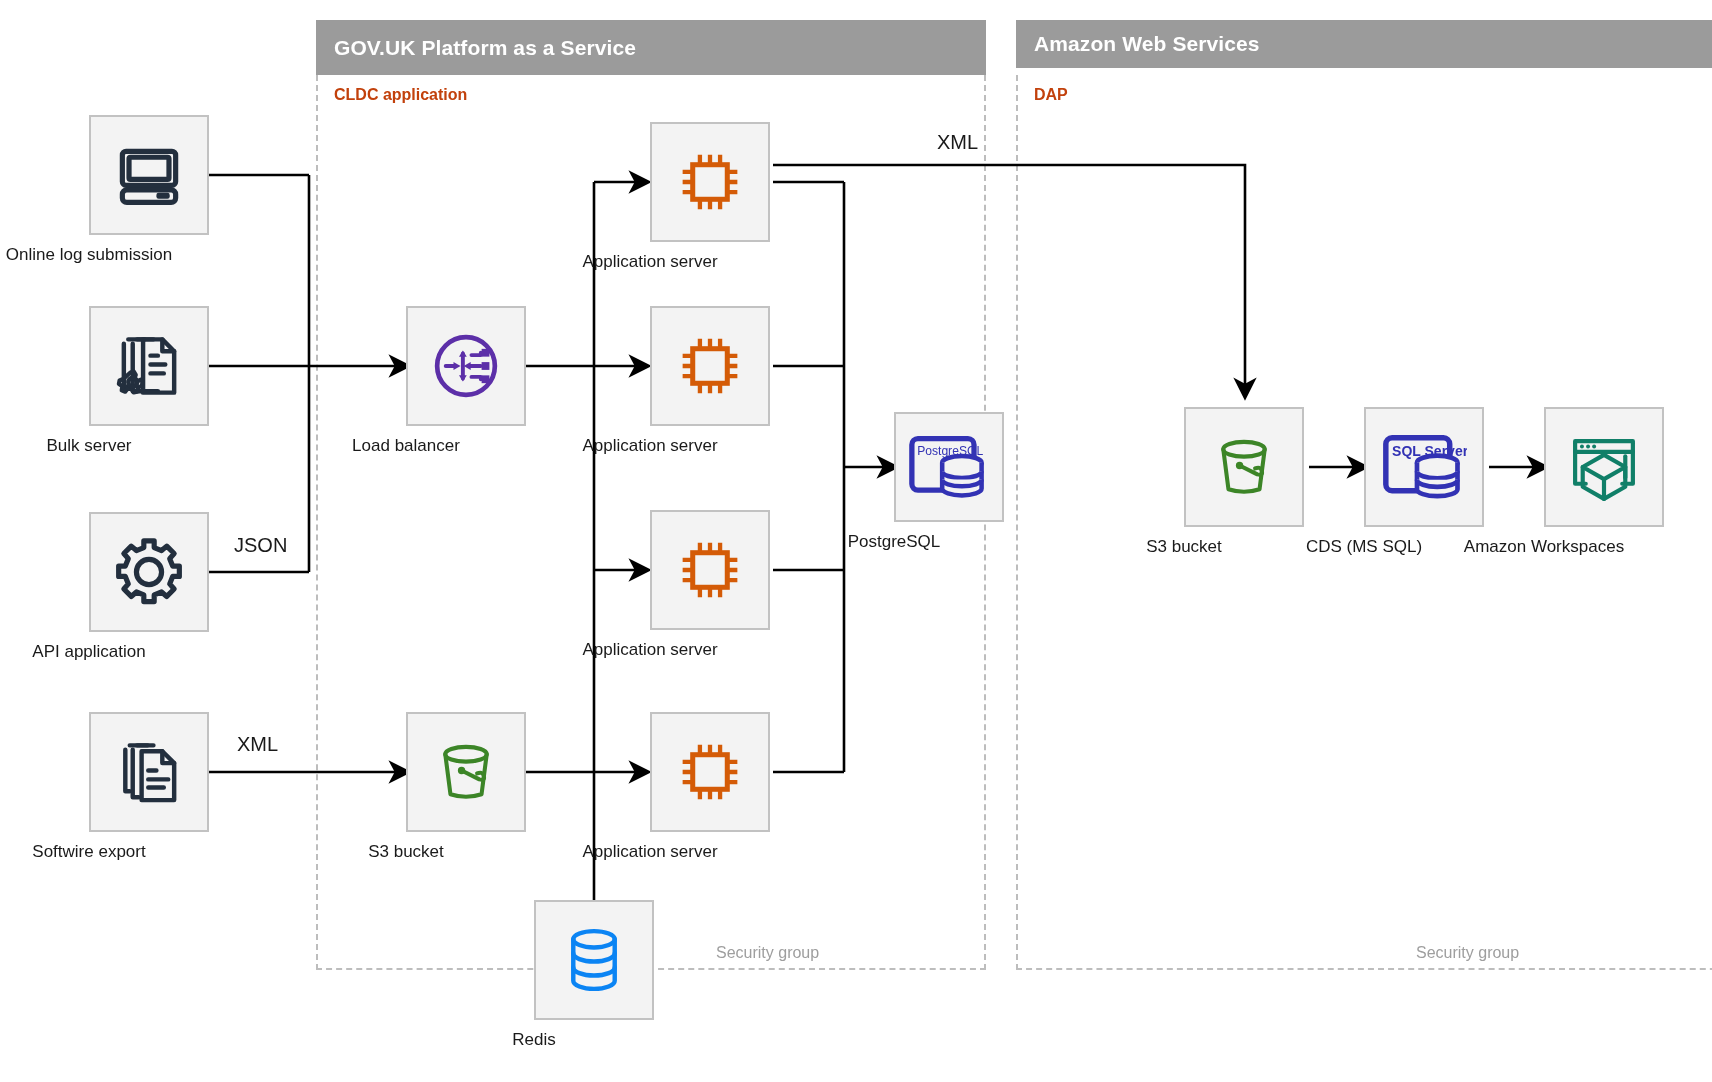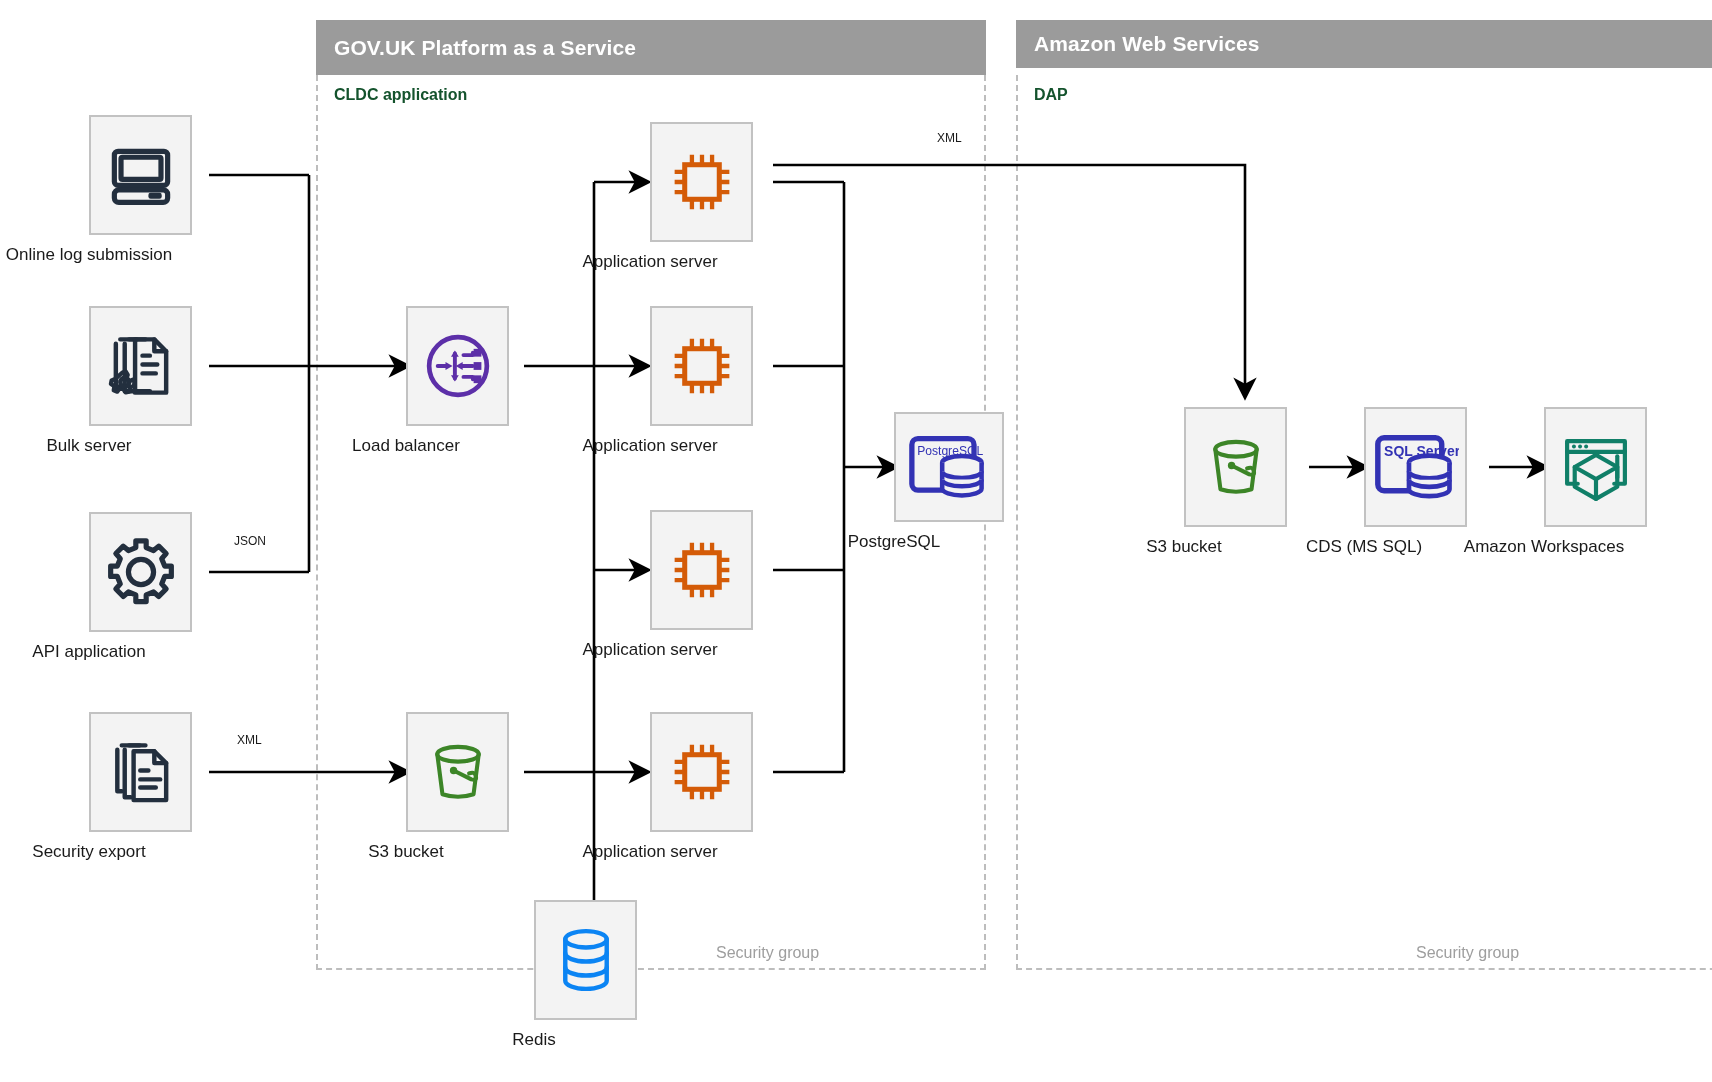--- a/index.html
+++ b/index.html
@@ -14,47 +14,47 @@
   .group-header{
     position:absolute;background:#9b9b9b;color:#ffffff;
     font-weight:bold;font-size:21px;letter-spacing:.1px;
     display:flex;align-items:center;padding-left:18px;box-sizing:border-box;
   }
   .group-body{
     position:absolute;border:2px dashed #bdbdbd;border-top:none;
     box-sizing:border-box;background:transparent;
   }
   .group-sublabel{
-    position:absolute;font-weight:bold;font-size:16px;color:#14532d;
+    position:absolute;font-weight:bold;font-size:16px;color:#c2410c;
   }
   .security-group-label{
     position:absolute;font-size:16px;color:#9e9e9e;text-align:left;
   }
 
   
   .node{position:absolute;}
   .node .box{
     position:absolute;left:0;top:0;
     background:#f3f3f3;border:2px solid #c2c2c2;box-sizing:border-box;
     display:flex;align-items:center;justify-content:center;
   }
   .node .caption{
     position:absolute;left:50%;transform:translateX(-50%);
     white-space:nowrap;font-size:17px;color:#1a1a1a;
   }
   .node.w110 .box{width:110px;height:110px;}
   .node.w110 .caption{top:120px;}
-  .node.w120 .box{width:103px;height:120px;}
+  .node.w120 .box{width:120px;height:120px;}
   .node.w120 .caption{top:130px;}
 
   
   svg.edges{position:absolute;left:0;top:0;width:1712px;height:1082px;overflow:visible;}
   .edge{stroke:#000000;stroke-width:2.6;fill:none;}
   .edge-label{
-    position:absolute;font-size:12px;color:#1a1a1a;white-space:nowrap;
+    position:absolute;font-size:20px;color:#1a1a1a;white-space:nowrap;
     background:#ffffff;padding:0 6px;
   }
 </style>
 </head>
 <body>
 
 <div id="stage">
 
   <div class="group-header" style="left:300px;top:20px;width:670px;height:55px;">
     <span>GOV.UK Platform as a Service</span>
@@ -165,21 +165,21 @@
       <svg width="74" height="74" viewBox="0 0 100 100">
         <g fill="none" stroke="#232f3e" stroke-width="6" stroke-linejoin="round" stroke-linecap="round">
           <path d="M24 14 H48 M18 20 V76 H24"></path>
           <path d="M34 14 H56 M28 20 V84 H36"></path>
           <path d="M40 22 H68 L84 38 V88 H40 Z"></path>
           <path d="M68 22 V38 H84"></path>
           <path d="M49 48 H60 M49 60 H76 M49 71 H70"></path>
         </g>
       </svg>
     </div>
-    <div class="caption">Security export</div>
+    <div class="caption">Softwire export</div>
   </div>
 
   <div class="node w120" style="left:390px;top:306px;">
     <div class="box">
       <svg width="78" height="78" viewBox="0 0 100 100">
         <circle cx="50" cy="50" r="37" fill="none" stroke="#5c2fa8" stroke-width="6"></circle>
         <g stroke="#5c2fa8" stroke-width="5" fill="none" stroke-linecap="round" stroke-linejoin="round">
           <path d="M24 50 H36"></path>
           <path d="M46 34 V66"></path>
           <path d="M63 50 H54"></path>

